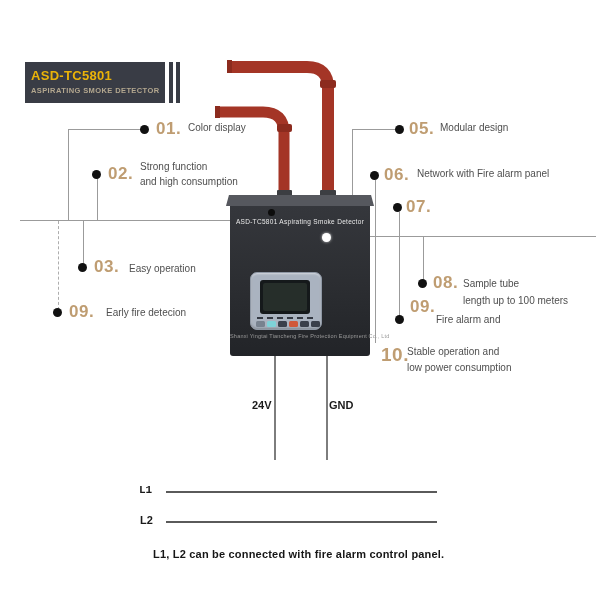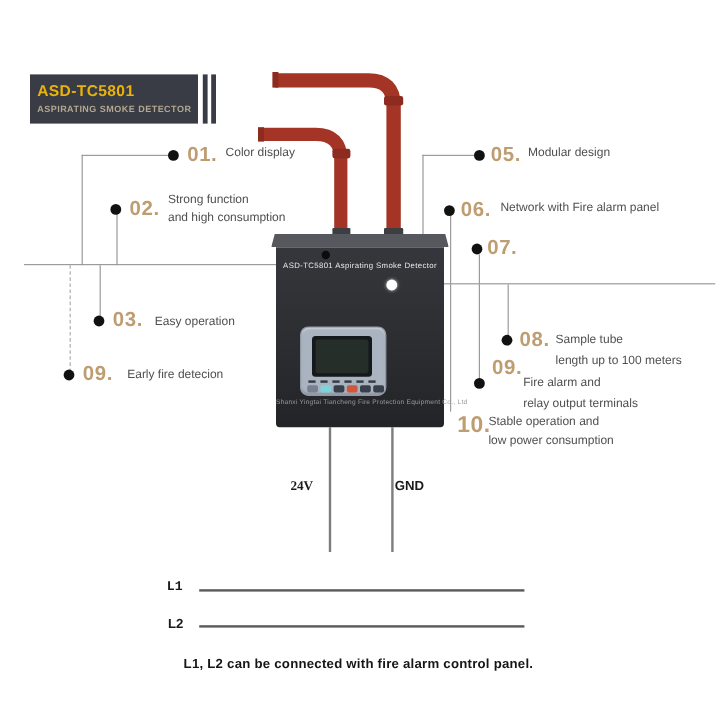--- a/index.html
+++ b/index.html
@@ -71,21 +71,21 @@
   .dash{width:6px;height:2px;background:#343943;}
   .btn-row{position:absolute;left:5px;top:48px;display:flex;gap:2px;}
   .btn{width:9px;height:6px;border-radius:1.5px;}
   .b1{background:#78828f;} .b2{background:#7ed2d8;} .b3{background:#3a404b;}
   .b4{background:#d0583a;} .b5{background:#3a404b;} .b6{background:#3a404b;}
   .device-footer{position:absolute;left:0;top:127px;width:100%;text-align:center;font-size:5.5px;
                  color:#9a9a9a;white-space:nowrap;letter-spacing:.2px;}
 
   
   .term{position:absolute;font-size:11px;font-weight:bold;color:#1a1a1a;}
-  .t24v{left:242px;top:399px;font-family:Liberation Serif, serif;} .tgnd{left:329px;top:399px;}
+  .t24v{left:252px;top:399px;} .tgnd{left:329px;top:399px;}
   .buslab{position:absolute;font-size:11px;font-weight:bold;color:#1a1a1a;}
   .lab-l1{left:139px;top:484px;font-family:Liberation Mono, monospace;} .lab-l2{left:140px;top:514px;}
   .caption{position:absolute;left:153px;top:548px;font-size:11px;font-weight:bold;color:#161616;
            letter-spacing:.2px;white-space:nowrap;}
   svg.pipes{position:absolute;left:0;top:0;}
 </style>
 </head>
 <body>
 
 <div id="stage">
@@ -194,21 +194,20 @@
   </div>
   <div class="lbl t06">
     <div>Network with Fire alarm panel</div>
   </div>
   <div class="lbl t08">
     <div>Sample tube</div>
     <div>length up to 100 meters</div>
   </div>
   <div class="lbl t09">
     <div>Fire alarm and</div>
-    <div>relay output terminals</div>
   </div>
   <div class="lbl t10">
     <div>Stable operation and</div>
     <div>low power consumption</div>
   </div>
 
   <div class="buslab lab-l1">L1</div>
   <div class="buslab lab-l2">L2</div>
   <div class="ln l1-line"></div>
   <div class="ln l2-line"></div>

